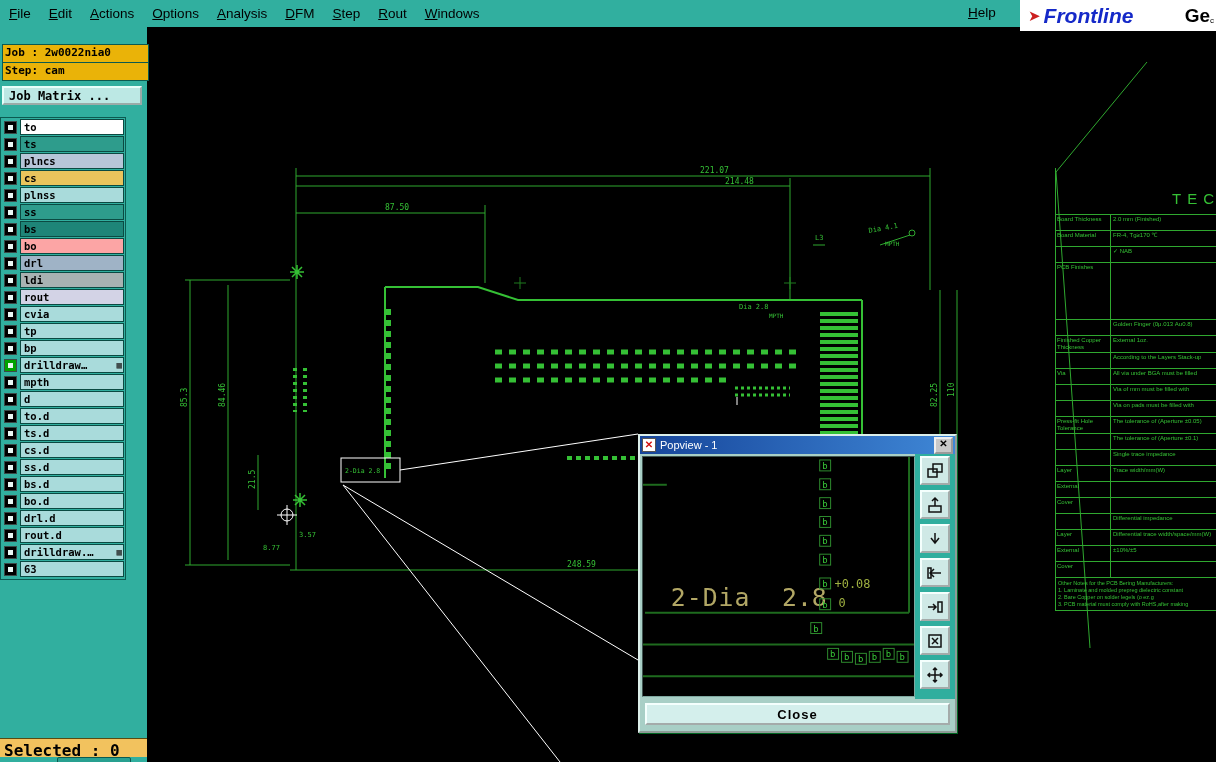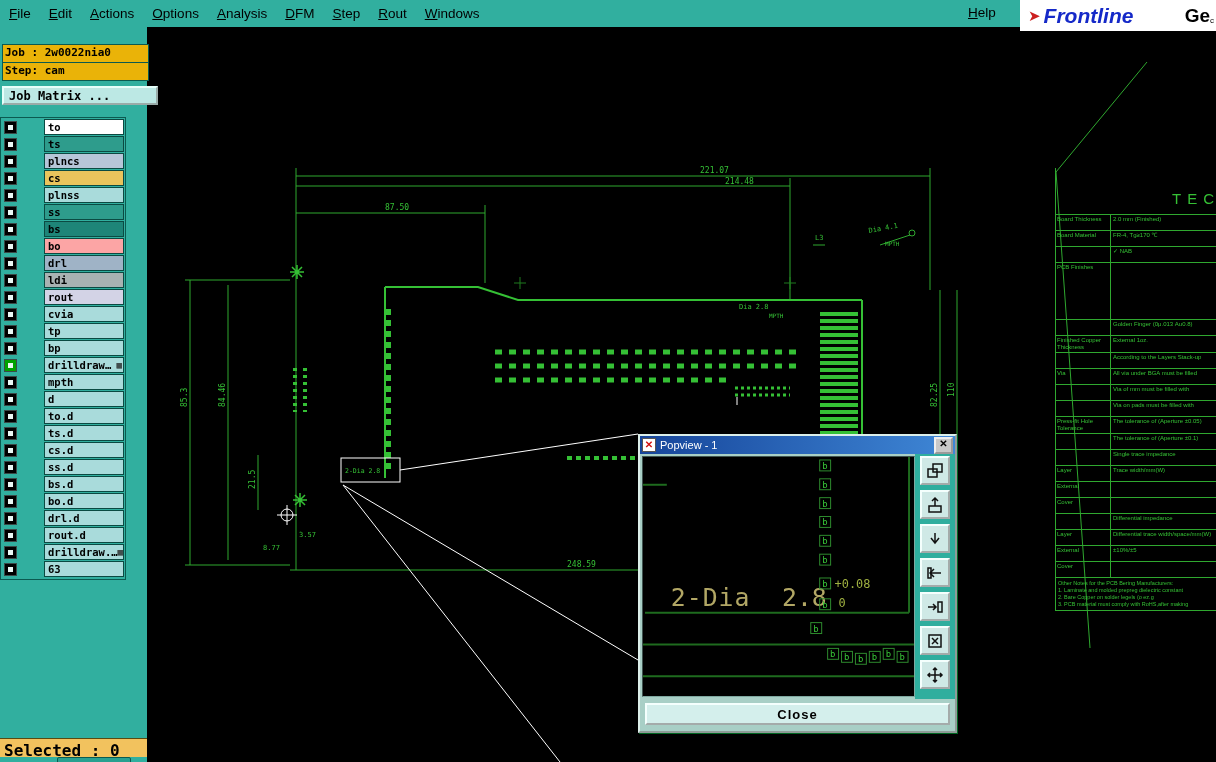--- a/index.html
+++ b/index.html
@@ -22,26 +22,26 @@
   .logo-partial{color:#000;font-size:19px;font-weight:bold;}
   .logo-sub{color:#000;font-size:8px;align-self:flex-end;}
 
   
   .sidebar{position:absolute;left:0;top:27px;width:147px;height:735px;background:#31AF9F;z-index:4;}
   .job-box,.step-box{position:absolute;left:2px;width:141px;height:15px;background:#eab308;
         border:1px solid #0B5A50;font-family:"DejaVu Sans Mono",monospace;font-weight:bold;
         font-size:11px;color:#000;padding:1px 2px;box-sizing:content-box;white-space:nowrap;}
   .job-box{top:17px;}
   .step-box{top:35px;}
-  .matrix-btn{position:absolute;left:2px;top:59px;width:156px;height:19px;background:#BCE8E4;
+  .matrix-btn{position:absolute;left:2px;top:59px;width:140px;height:19px;background:#BCE8E4;
         border:2px outset #E6FFFA;font-family:"DejaVu Sans Mono",monospace;font-weight:bold;
         font-size:12px;color:#000;text-align:left;padding:1px 5px;box-sizing:border-box;cursor:pointer;}
   .layer-list{position:absolute;left:0;top:90px;width:124px;border:1px solid #0B5A50;
         background:#31AF9F;padding:1px 0;}
-  .layer-row{display:flex;height:16px;margin:0 1px 1px 1px;align-items:center;gap:24px;}
+  .layer-row{display:flex;height:16px;margin:0 1px 1px 1px;align-items:center;}
   .layer-ind{width:11px;height:11px;background:#000;border:1px solid #3A4A48;position:relative;
         margin:0 3px 0 2px;flex:0 0 auto;cursor:pointer;}
   .layer-ind.sel{background:#00A200;}
   .layer-dot{position:absolute;left:3px;top:3px;width:5px;height:5px;background:#EAF8F4;}
   .layer-label{flex:1;height:14px;border:1px solid #0B4A42;font-family:"DejaVu Sans Mono",monospace;
         font-weight:bold;font-size:10.5px;color:#000;padding:0 0 0 3px;line-height:14px;
         white-space:nowrap;overflow:hidden;display:flex;}
   .layer-badge{margin-left:auto;font-size:9px;line-height:14px;padding-right:1px;color:#222;}
   .statusbar{position:absolute;left:0;top:711px;width:147px;height:19px;background:#F2C25E;
         border-top:1px solid #5A4A10;font-family:"DejaVu Sans Mono",monospace;font-weight:bold;

